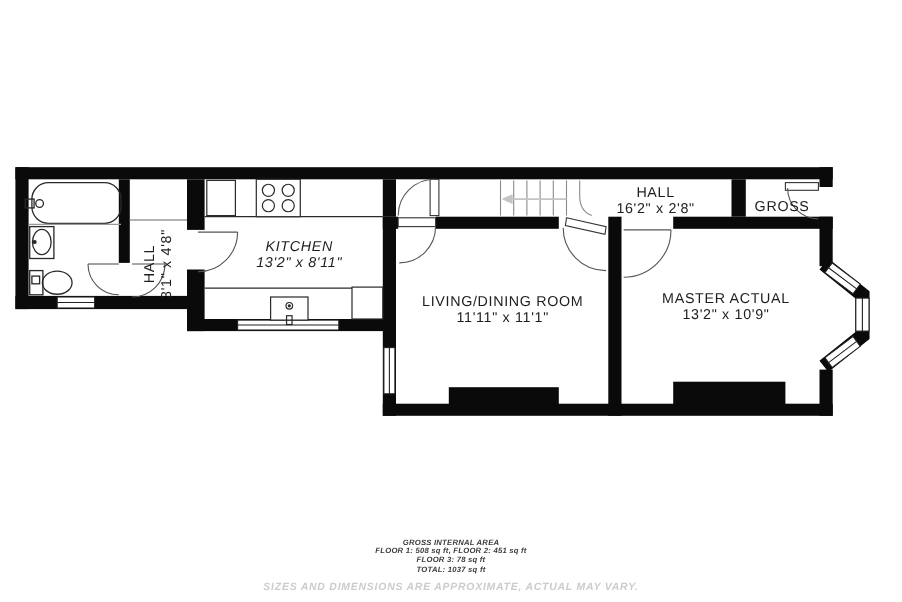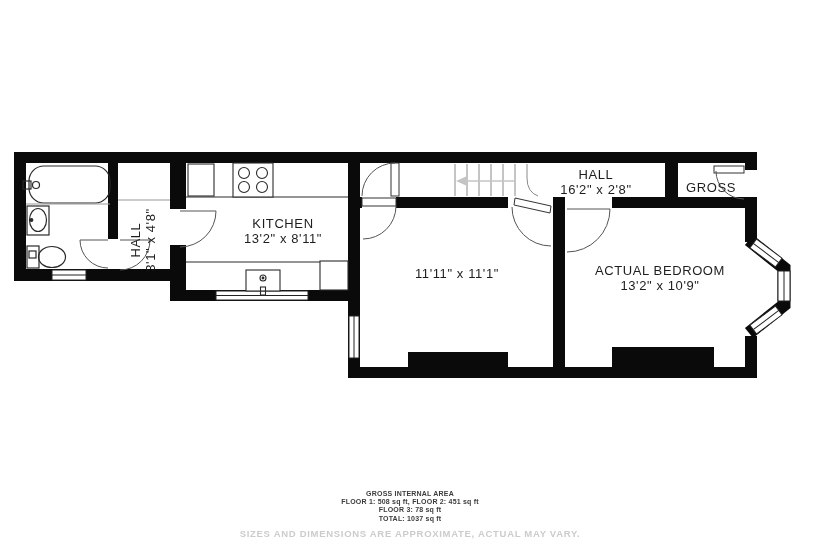--- a/index.html
+++ b/index.html
@@ -9,21 +9,21 @@
   }
   .plan-svg{position:absolute;left:0;top:0;}
   .room-label{
     position:absolute;text-align:center;color:#1e1e1e;
     font-size:13px;line-height:15px;letter-spacing:.6px;white-space:nowrap;
   }
   .room-label .dims{display:block;}
   .room-label.rotated{transform:rotate(-90deg);transform-origin:center center;}
   .footer{
     position:absolute;left:0;right:0;top:490px;text-align:center;
-    color:#3c3c3c;font-size:7px;line-height:8.2px;font-weight:bold;letter-spacing:.2px;
+    color:#3c3c3c;font-size:7px;line-height:8.2px;font-weight:bold;letter-spacing:.2px;font-style:italic;
   }
   .footer .disclaimer{
     margin-top:5px;font-size:9.5px;line-height:11px;color:#cccccc;
     letter-spacing:.7px;font-weight:bold;
   }
 </style>
 </head>
 <body>
 
 <div class="canvas">
@@ -158,40 +158,41 @@
       <line x1="118" y1="200" x2="170" y2="200" stroke="#999" stroke-width="1.2"></line>
     </g>
   </svg>
 
 
   <div class="room-label rotated" style="left:104px;top:224px;width:80px;height:32px;">
     <span>HALL</span>
     <span class="dims">3'1" x 4'8"</span>
   </div>
 
-  <div class="room-label" style="left:183px;top:216px;width:200px;">
+  <div class="room-label" style="left:172px;top:216px;width:200px;font-style:italic;">
     <span>KITCHEN</span>
     <span class="dims">13'2" x 8'11"</span>
   </div>
 
   <div class="room-label" style="left:357px;top:266px;width:200px;">
+    <span>LIVING/DINING ROOM</span>
     <span class="dims">11'11" x 11'1"</span>
   </div>
 
   <div class="room-label" style="left:496px;top:167px;width:200px;">
     <span>HALL</span>
     <span class="dims">16'2" x 2'8"</span>
   </div>
 
   <div class="room-label" style="left:661px;top:180px;width:100px;">
     <span>GROSS</span>
   </div>
 
   <div class="room-label" style="left:560px;top:263px;width:200px;">
-    <span>ACTUAL BEDROOM</span>
+    <span>MASTER ACTUAL</span>
     <span class="dims">13'2" x 10'9"</span>
   </div>
 
   <div class="footer">
     <div>GROSS INTERNAL AREA</div>
     <div>FLOOR 1: 508 sq ft, FLOOR 2: 451 sq ft</div>
     <div>FLOOR 3: 78 sq ft</div>
     <div>TOTAL: 1037 sq ft</div>
     <div class="disclaimer">SIZES AND DIMENSIONS ARE APPROXIMATE, ACTUAL MAY VARY.</div>
   </div>

